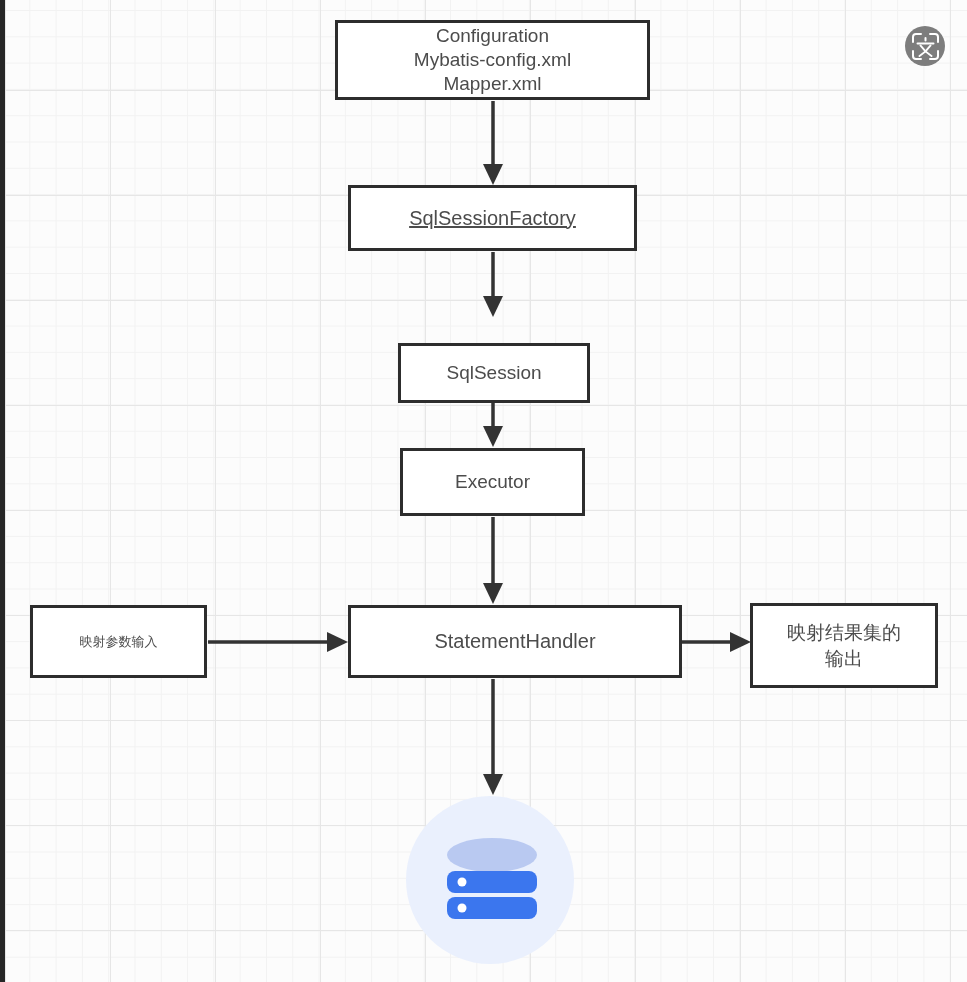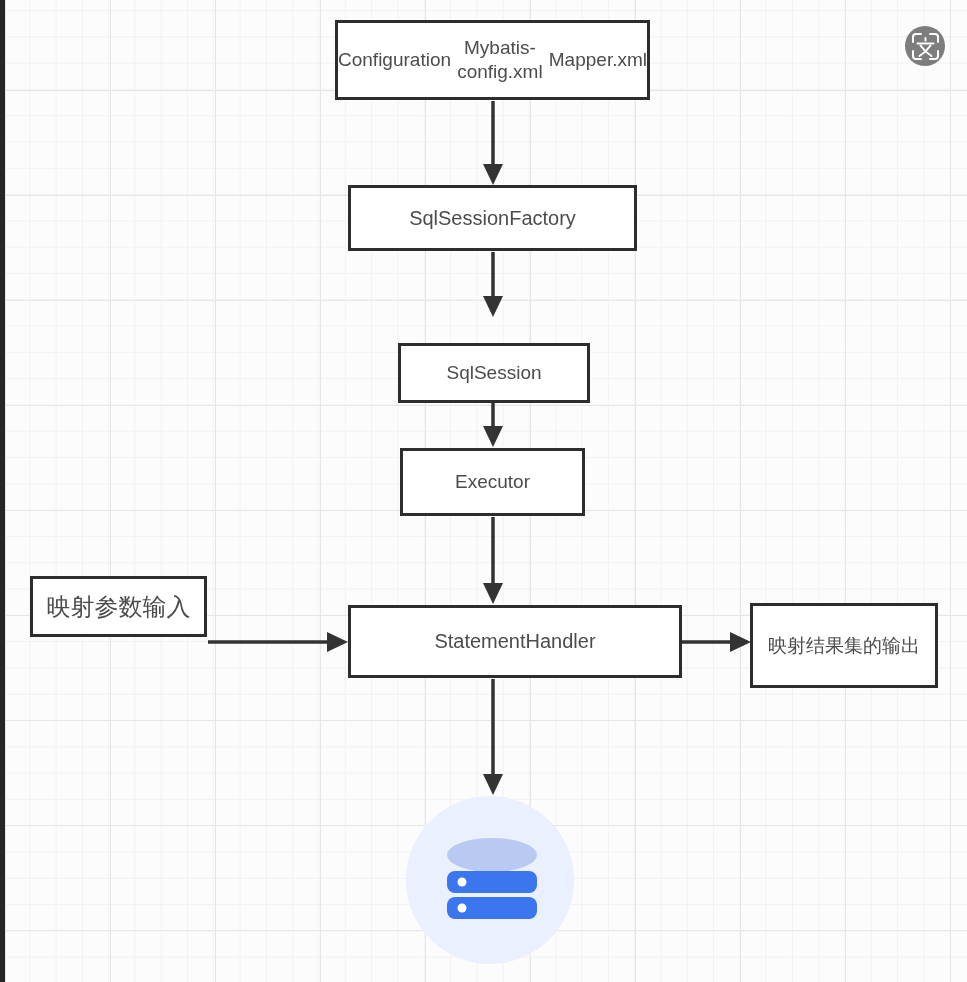--- a/index.html
+++ b/index.html
@@ -20,30 +20,30 @@
     background-size:105px 105px,105px 105px,26.3px 26.3px,26.3px 26.3px;
     background-position:5px -15px,5px -15px,3px 10px,3px 10px;
   }
   .edge-left{
     position:absolute;left:0;top:0;width:5px;height:982px;background:#262626;
   }
   .svg-layer{position:absolute;inset:0;pointer-events:none;}
   .node{
     position:absolute;box-sizing:border-box;
     background:#ffffff;border:3px solid #2d2d2d;
-    display:flex;flex-direction:row;align-items:center;justify-content:center;
+    display:flex;flex-direction:column;align-items:center;justify-content:center;
     text-align:center;color:#4c4c4c;
   }
   .node span{display:block;}
   .n-config{left:335px;top:20px;width:315px;height:80px;font-size:19px;line-height:24px;}
-  .n-factory{left:348px;top:185px;width:289px;height:66px;font-size:20px;}
+  .n-factory{left:348px;top:185px;width:289px;height:66px;font-size:20px;text-decoration:underline;}
   .n-session{left:398px;top:318px;width:192px;height:60px;font-size:19px;margin-top:25px;}
   .n-executor{left:400px;top:448px;width:185px;height:68px;font-size:19px;}
   .n-statement{left:348px;top:605px;width:334px;height:73px;font-size:20px;}
-  .n-param{left:30px;top:576px;width:177px;height:61px;font-size:24px;}
+  .n-param{left:30px;top:605px;width:177px;height:73px;font-size:13px;}
   .n-result{left:750px;top:603px;width:188px;height:85px;font-size:19px;line-height:26px;}
 </style>
 </head>
 <body>
 
 <div class="canvas"></div>
 <div class="edge-left"></div>
 
 <svg class="svg-layer" width="967" height="982" viewBox="0 0 967 982">
   <g stroke="#333333" stroke-width="3.5" fill="#333333">

